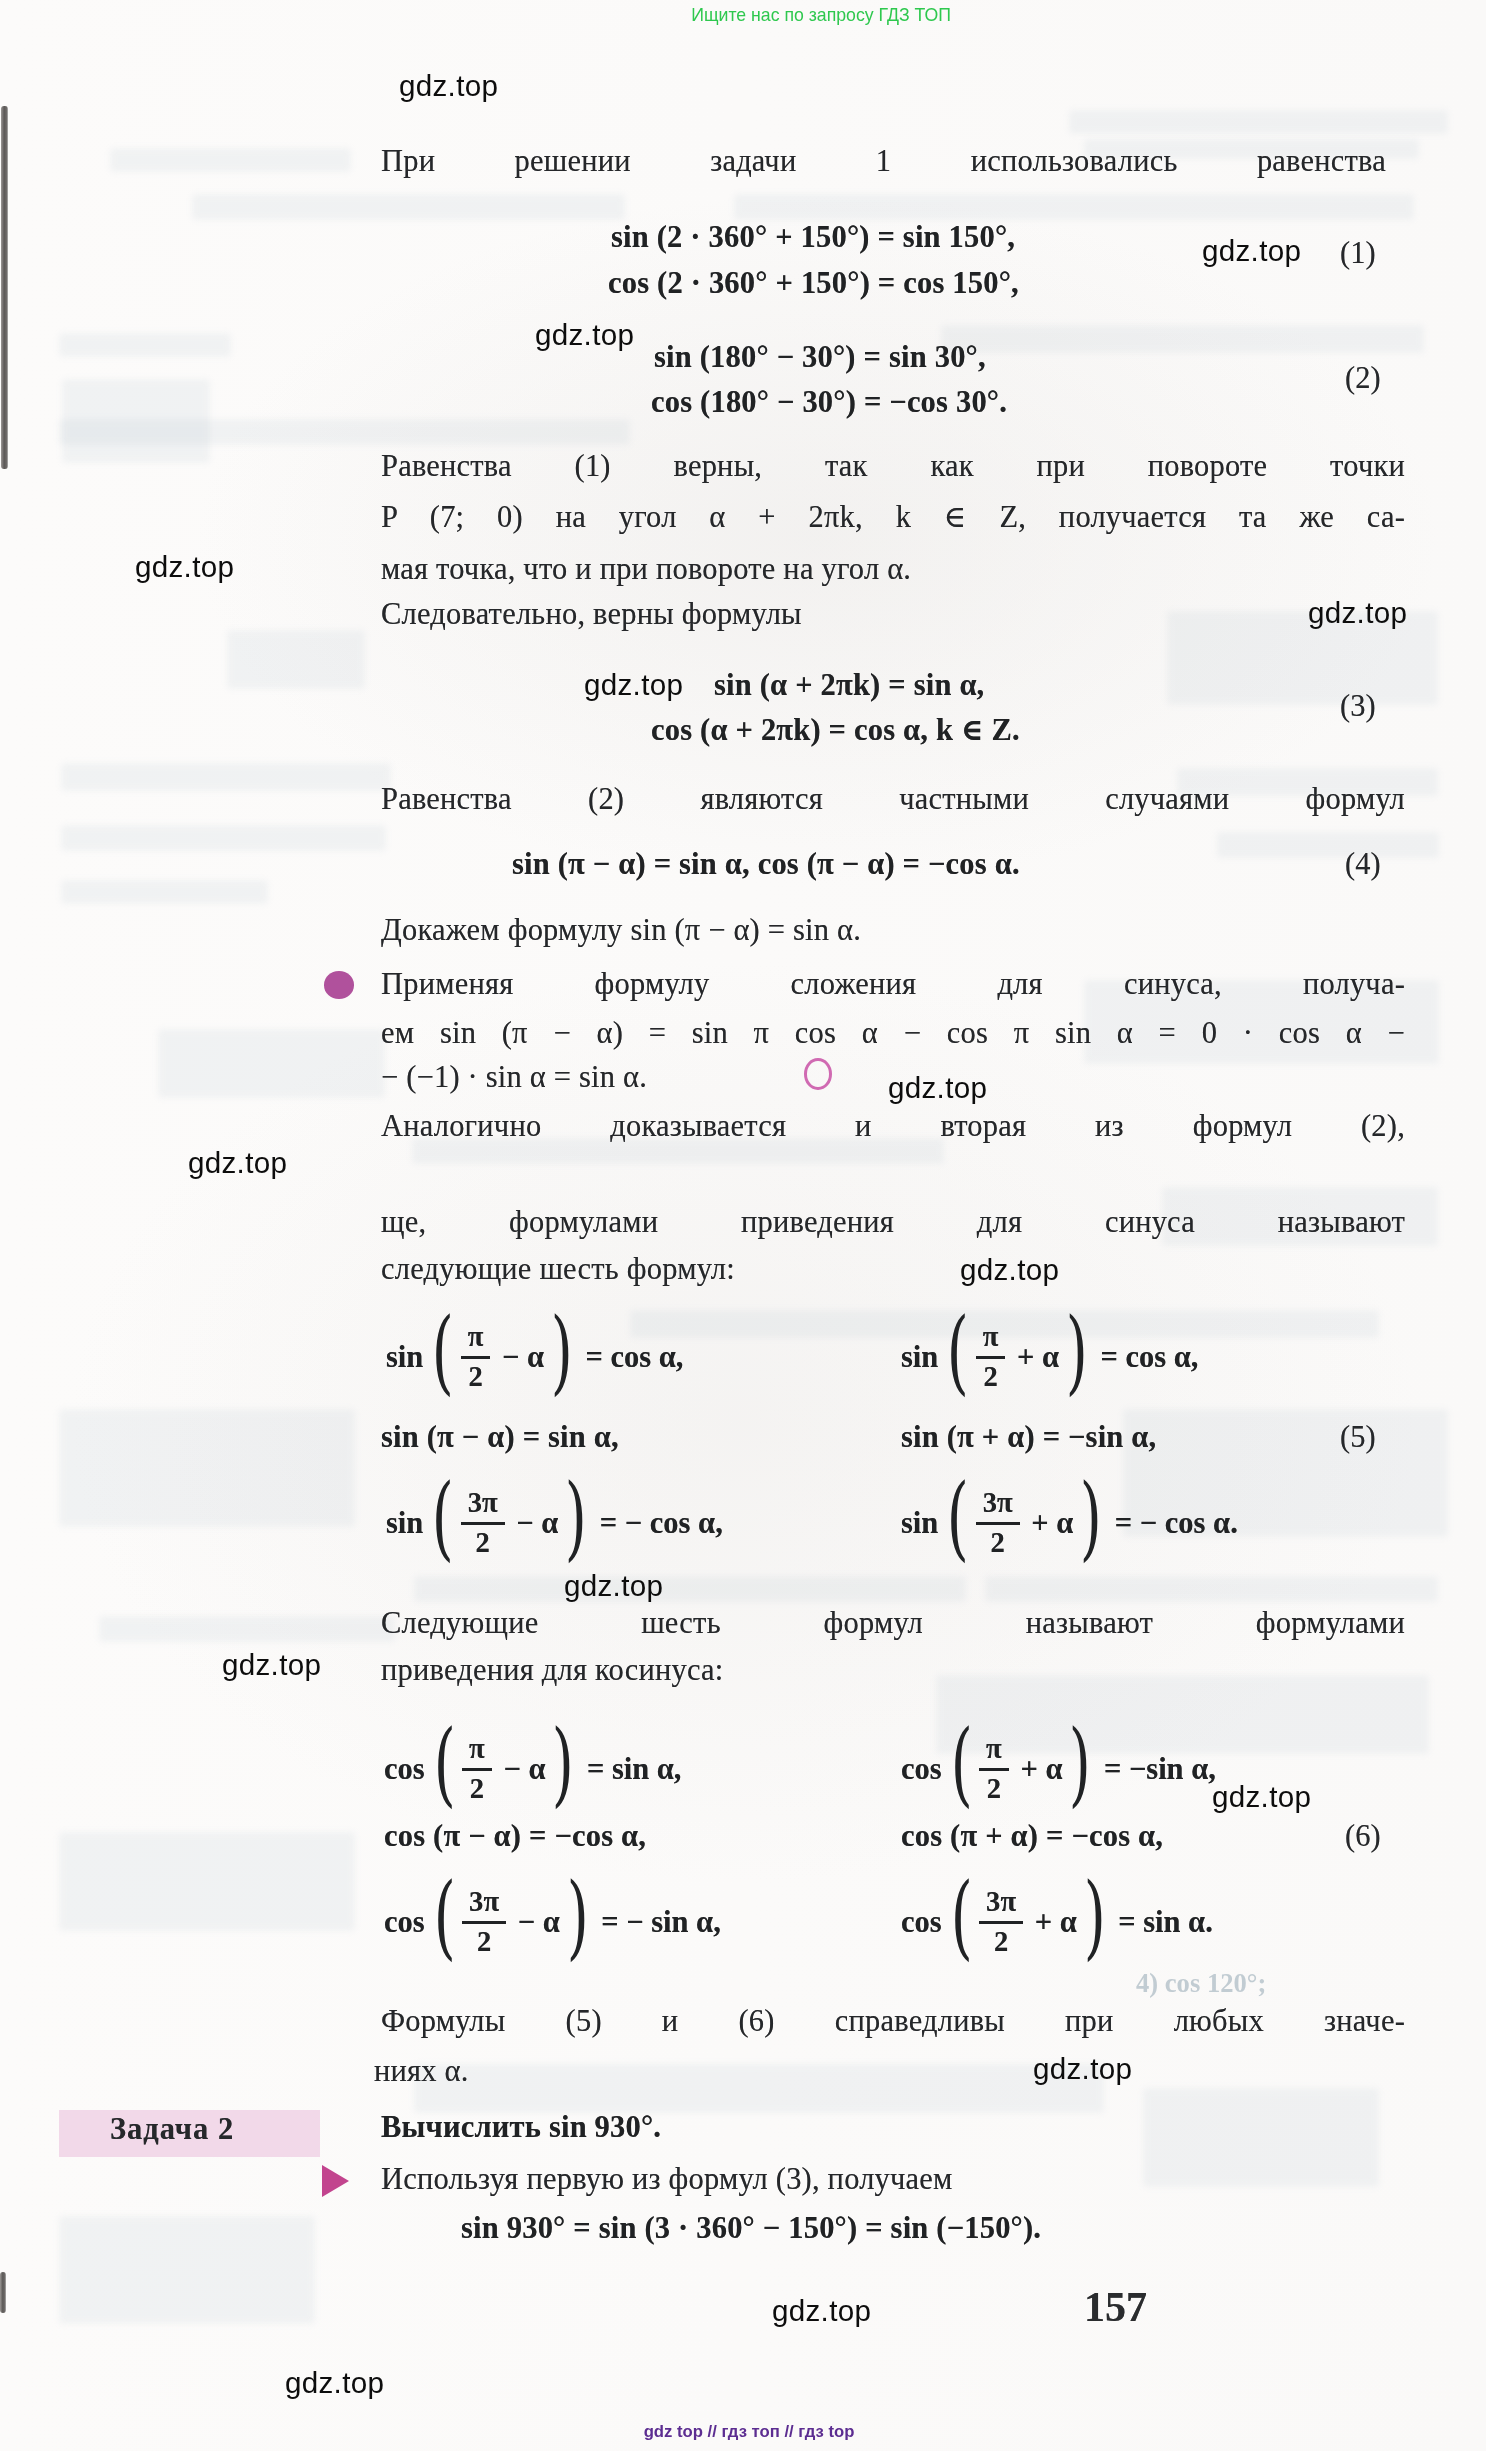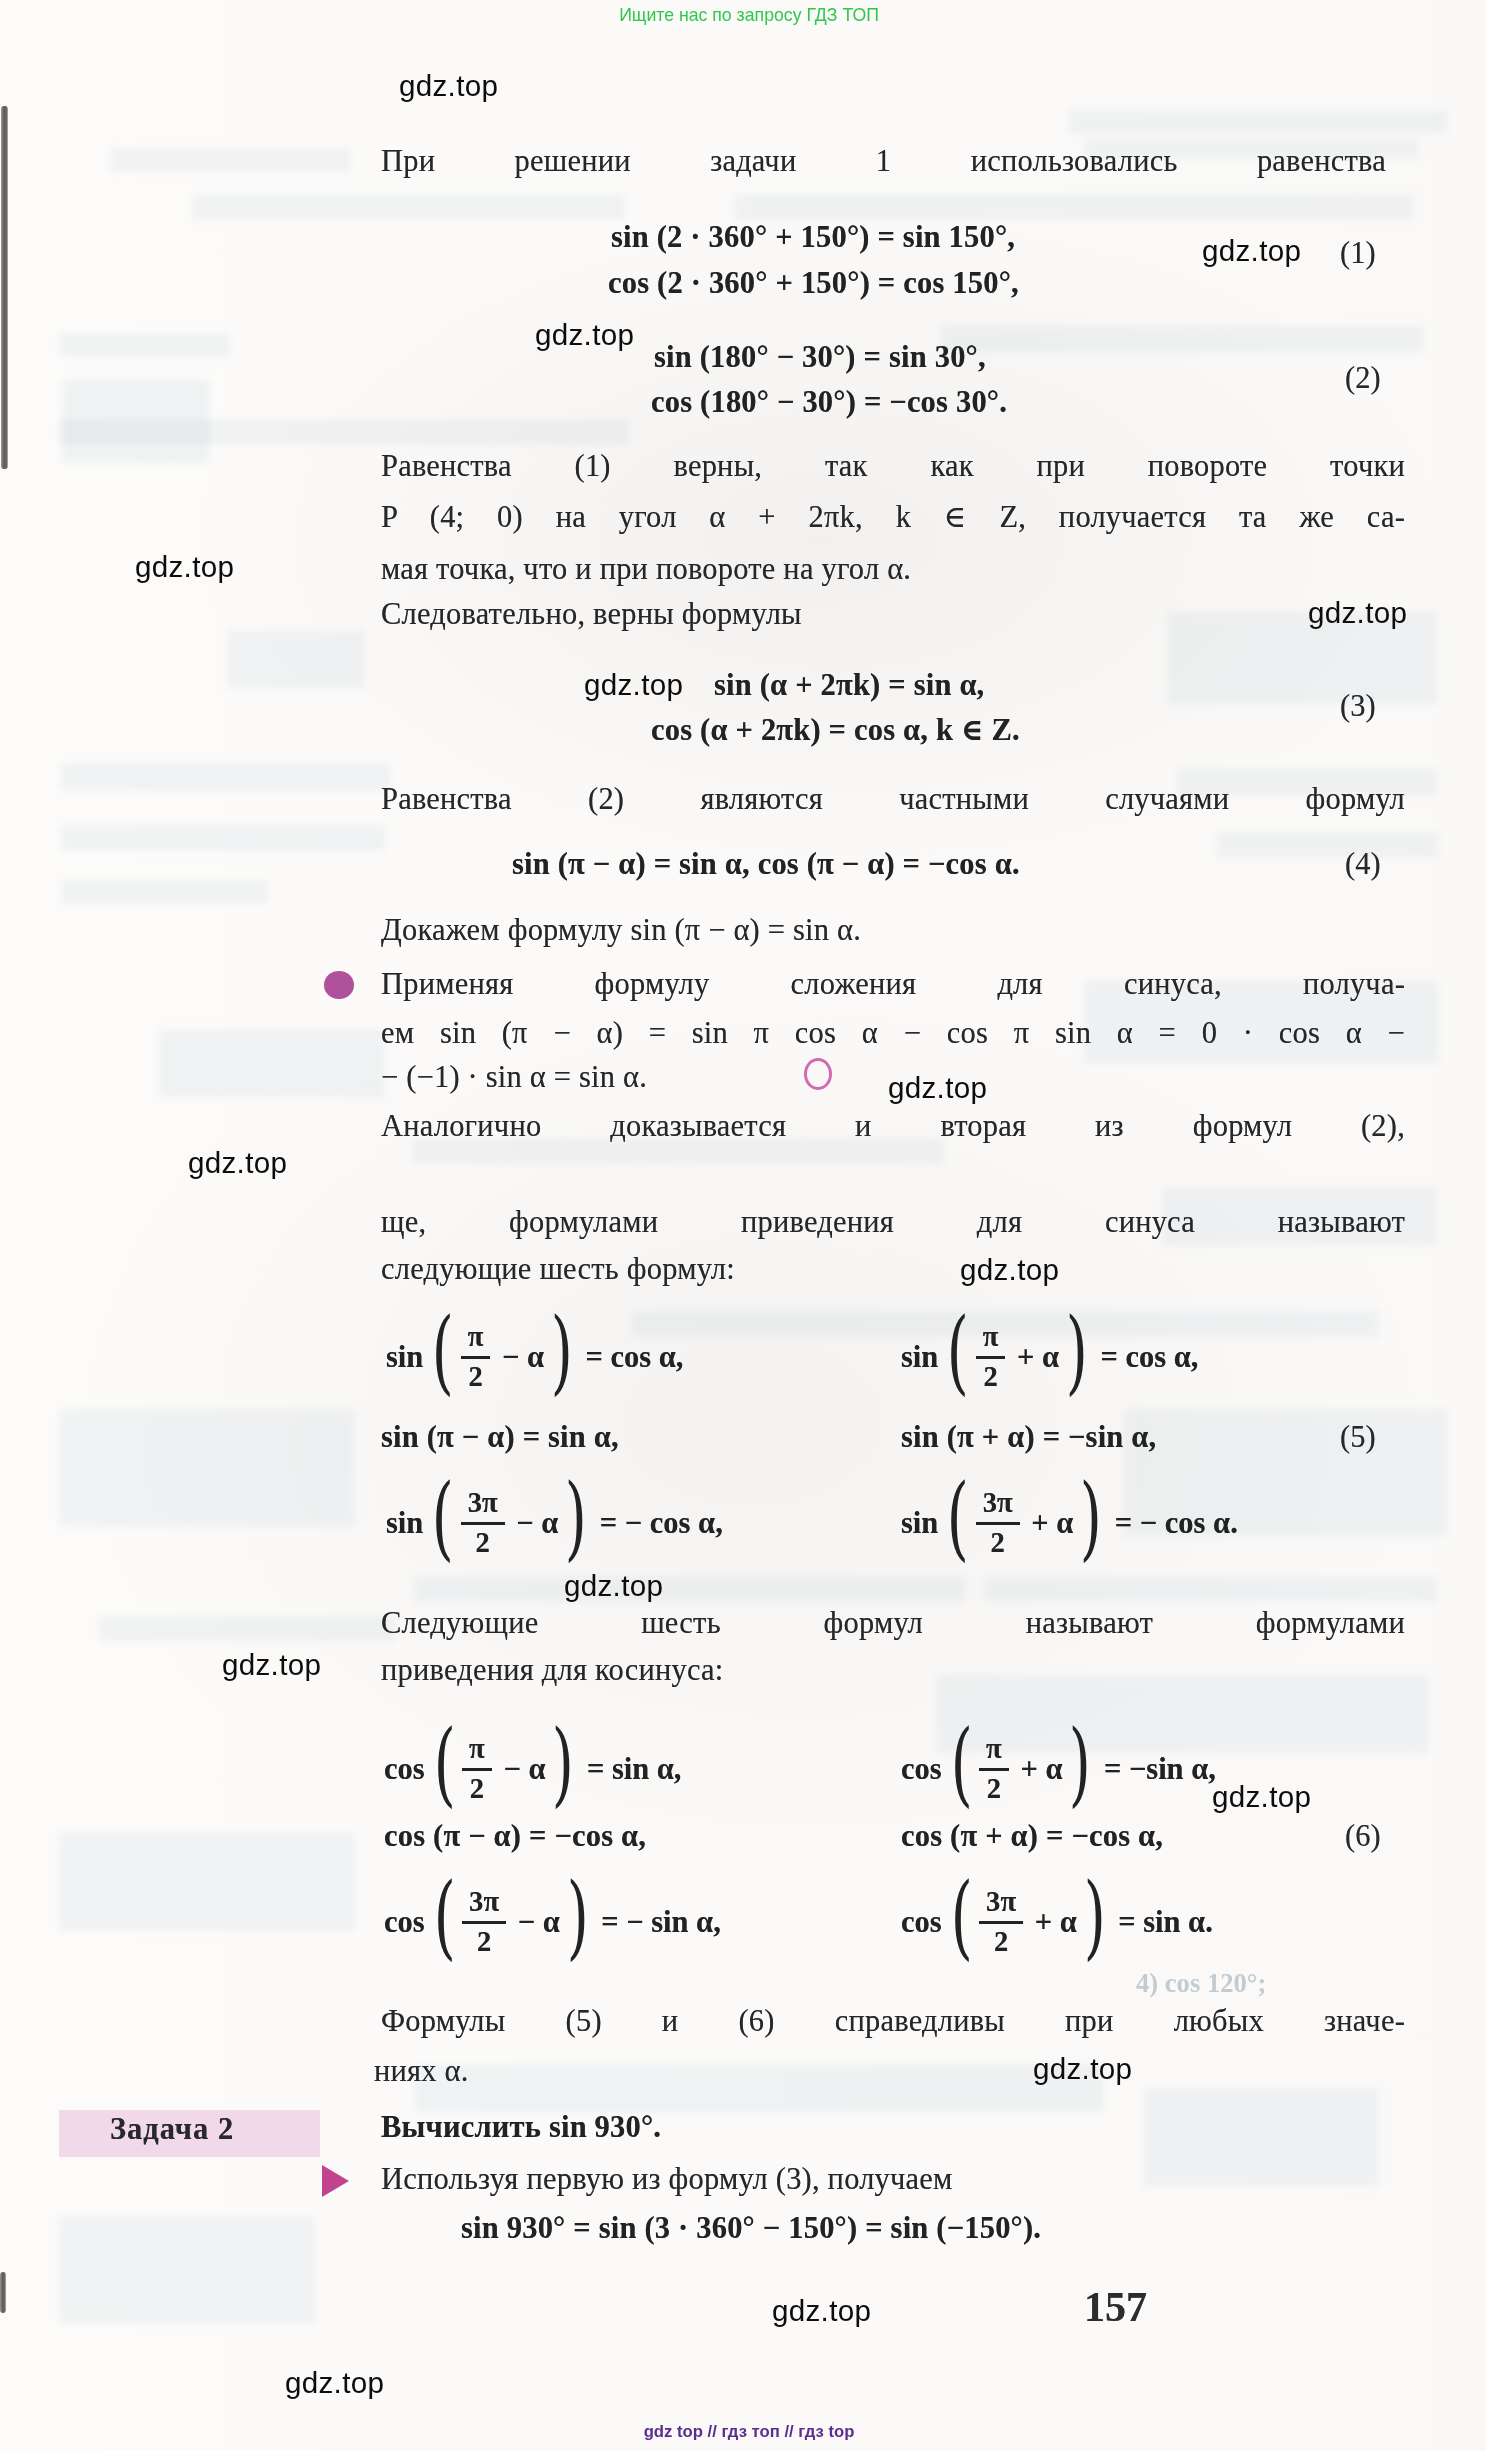--- a/index.html
+++ b/index.html
@@ -10,21 +10,21 @@
         background:
           radial-gradient(ellipse 887px 493px at 55% 22%, rgba(228,226,224,.38), transparent 70%),
           radial-gradient(ellipse 936px 640px at 50% 58%, rgba(230,228,226,.32), transparent 72%),
           linear-gradient(90deg,#fcfbfa 0%,#faf9f8 100%);}
   
   .bl{position:absolute;display:block;background:#a9bac6;opacity:.13;filter:blur(3px);border-radius:3.9px;}
   .blt{position:absolute;color:rgba(125,148,165,.45);font-size:26.6px;font-weight:700;filter:blur(0.7px);white-space:nowrap;}
   .edge{position:absolute;background:linear-gradient(90deg,#8a8684,#403d3b 45%,#565250 80%,#aaa);
         filter:blur(0.6px);border-radius:3px;opacity:.85;}
   
-  .hdr{position:absolute;left:547px;top:4.9px;width:404px;text-align:center;
+  .hdr{position:absolute;left:547px;top:4.9px;width:404px;text-align:right;
        font-family:"Liberation Sans","DejaVu Sans",sans-serif;font-size:17.7px;color:#2ec84e;}
   .ftr{position:absolute;left:547px;top:2422px;width:404px;text-align:center;
        font-family:"Liberation Sans","DejaVu Sans",sans-serif;font-size:16.7px;color:#5c2d91;font-weight:700;}
   
   .wm{position:absolute;font-family:"Liberation Sans","DejaVu Sans",sans-serif;
       font-size:29.6px;color:#0d0d0d;white-space:nowrap;letter-spacing:0.3px;}
   
   .ln{position:absolute;font-size:30.5px;color:#25272a;white-space:nowrap;
       text-shadow:0 0 0.5px rgba(25,25,25,.5);letter-spacing:0.2px;}
   .bold{font-weight:700;color:#202224;}
@@ -122,21 +122,21 @@
 
   <div class="ln bold" style="left:611px;top:220px">sin (2 · 360° + 150°) = sin 150°,</div>
   <div class="ln bold" style="left:608px;top:266px">cos (2 · 360° + 150°) = cos 150°,</div>
   <span class="lbl" style="left:1340px;top:236px">(1)</span>
 
   <div class="ln bold" style="left:654px;top:340px">sin (180° − 30°) = sin 30°,</div>
   <div class="ln bold" style="left:651px;top:385px">cos (180° − 30°) = −cos 30°.</div>
   <span class="lbl" style="left:1345px;top:361px">(2)</span>
 
   <div class="ln just" style="left:381px;top:449px">Равенства (1) верны, так как при повороте точки</div>
-  <div class="ln just" style="left:381px;top:499px">P (4; 0) на угол α + 2πk, k ∈ Z, получается та же са-</div>
+  <div class="ln just" style="left:381px;top:499px">P (7; 0) на угол α + 2πk, k ∈ Z, получается та же са-</div>
   <div class="ln" style="left:381px;top:552px">мая точка, что и при повороте на угол α.</div>
   <div class="ln" style="left:381px;top:597px">Следовательно, верны формулы</div>
 
   <div class="ln bold" style="left:714px;top:668px">sin (α + 2πk) = sin α,</div>
   <div class="ln bold" style="left:651px;top:711px">cos (α + 2πk) = cos α,  k ∈ Z.</div>
   <span class="lbl" style="left:1340px;top:689px">(3)</span>
 
   <div class="ln just" style="left:381px;top:782px">Равенства (2) являются частными случаями формул</div>
 
   <div class="ln bold" style="left:512px;top:847px">sin (π − α) = sin α,   cos (π − α) = −cos α.</div>

